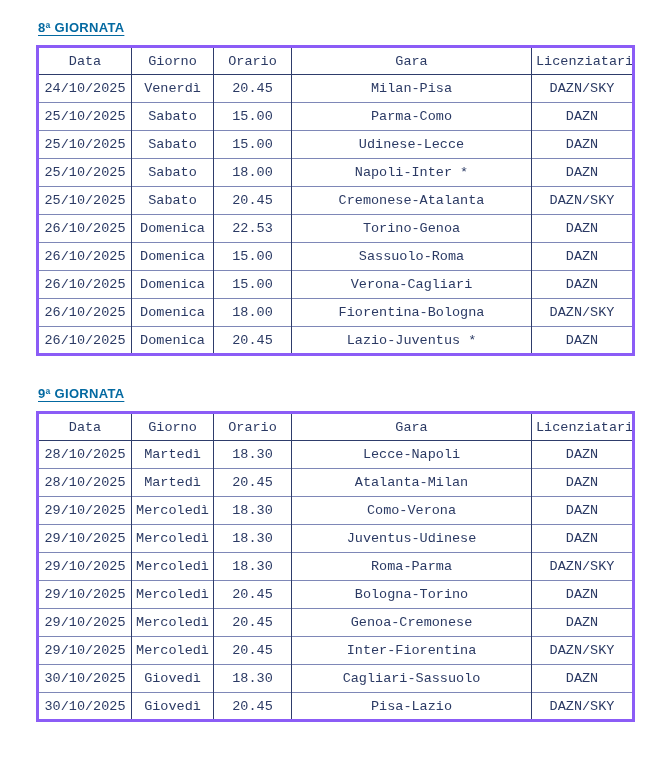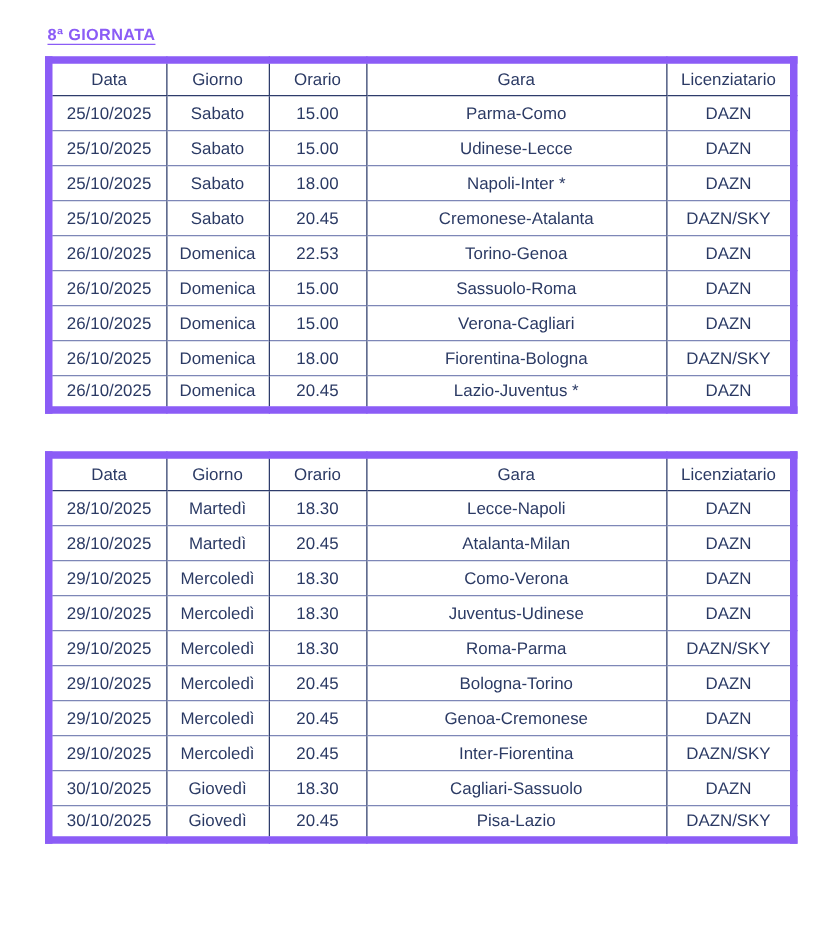--- a/index.html
+++ b/index.html
@@ -17,31 +17,32 @@
   .page {
     padding: 20px 25px 0 36px;
     box-sizing: border-box;
   }
   .section { margin: 0; }
   .section + .section { margin-top: 30px; }
   .section-title {
     font-size: 13px;
     font-weight: 700;
     letter-spacing: 0.3px;
-    color: #8b5cf6;
+    color: #0369a1;
     text-decoration: underline;
     text-underline-offset: 3px;
     text-decoration-thickness: 1px;
     margin: 0 0 10px 2px;
   }
   table.fixtures {
     width: 596px;
     border-collapse: collapse;
     table-layout: fixed;
-    border: 6px solid #8b5cf6;
+    border: 3px solid #8b5cf6;
+    font-family: Liberation Mono, monospace;
   }
   col.c-data   { width: 94px;  }
   col.c-giorno { width: 82px;  }
   col.c-orario { width: 78px;  }
   col.c-gara   { width: 240px; }
   col.c-lic    { width: 102px; }
   th, td {
     height: 28px;
     padding: 0 4px;
     text-align: center;
@@ -77,20 +78,27 @@
         <tr>
           <th>Data</th>
           <th>Giorno</th>
           <th>Orario</th>
           <th>Gara</th>
           <th>Licenziatario</th>
         </tr>
       </thead>
       <tbody>
           <tr>
+            <td>24/10/2025</td>
+            <td>Venerdì</td>
+            <td>20.45</td>
+            <td>Milan-Pisa</td>
+            <td>DAZN/SKY</td>
+          </tr>
+          <tr>
             <td>25/10/2025</td>
             <td>Sabato</td>
             <td>15.00</td>
             <td>Parma-Como</td>
             <td>DAZN</td>
           </tr>
           <tr>
             <td>25/10/2025</td>
             <td>Sabato</td>
             <td>15.00</td>
@@ -144,20 +152,21 @@
             <td>Domenica</td>
             <td>20.45</td>
             <td>Lazio-Juventus *</td>
             <td>DAZN</td>
           </tr>
         </tbody>
     </table>
   </div>
 
   <div class="section">
+    <h2 class="section-title">9ª GIORNATA</h2>
     <table class="fixtures">
       <colgroup>
         <col class="c-data">
           <col class="c-giorno">
           <col class="c-orario">
           <col class="c-gara">
           <col class="c-lic">
       </colgroup>
       <thead>
         <tr>

